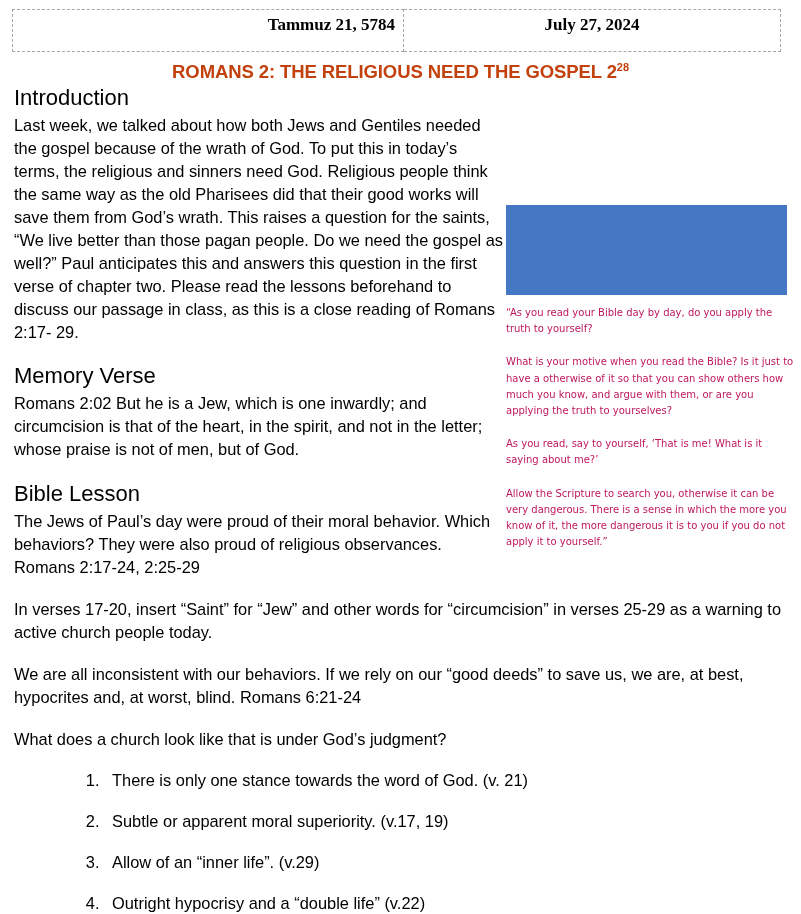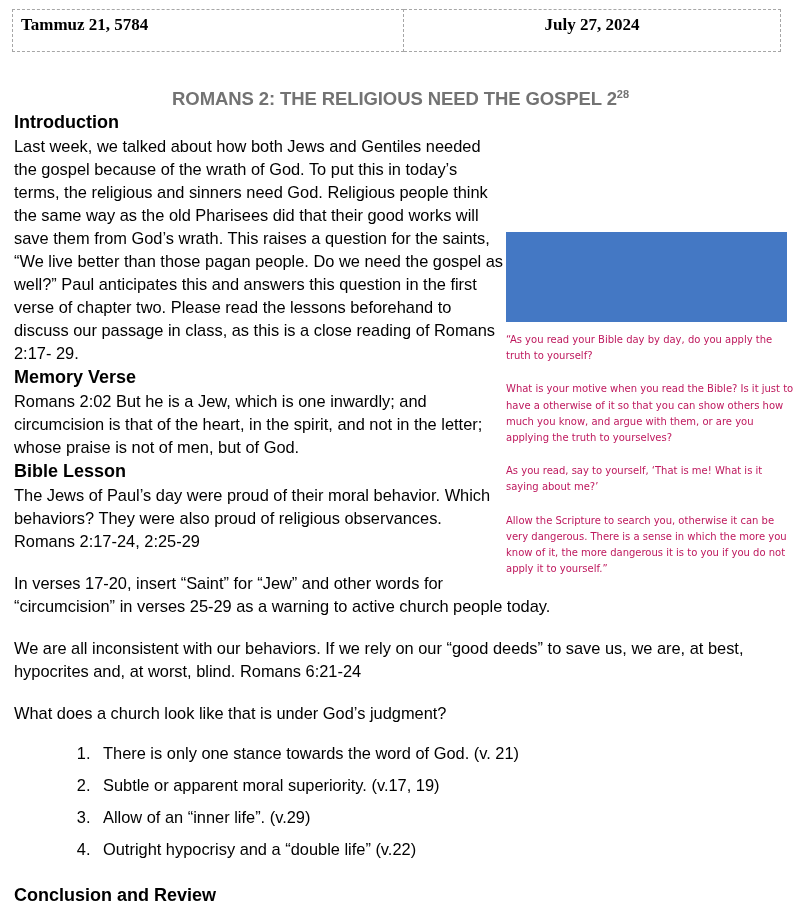--- a/index.html
+++ b/index.html
@@ -33,32 +33,32 @@
   .header-table td {
     border: 1px dashed #a6a6a6;
     height: 36px;
     vertical-align: top;
     padding: 5px 8px 0 8px;
     font-family: "Liberation Serif", serif;
     font-weight: bold;
     font-size: 17px;
     color: #000;
   }
-  .cell-hebrew-date { width: 374px; text-align: left; }
+  .cell-hebrew-date { width: 374px; text-align: right; }
   .cell-civil-date  { text-align: center; padding-right: 10px; }
 
   
   .doc-title {
-    margin: 36px 0 0 0;
+    margin: 9px 0 0 0;
     text-align: center;
     font-family: "Liberation Sans", sans-serif;
     font-weight: bold;
     font-size: 18.5px;
     letter-spacing: -0.1px;
-    color: #737373;
+    color: #c2410c;
   }
   .doc-title sup {
     font-size: 11px;
     vertical-align: super;
     line-height: 0;
   }
 
   
   .body-area {
     position: relative;
@@ -89,41 +89,41 @@
     font-family: "DejaVu Sans", sans-serif;
     font-size: 10px;
     line-height: 1.62;
     color: #be185d;
   }
   .sidebar-quote p { margin: 0 0 17px 0; }
   .sidebar-quote p:last-child { margin-bottom: 0; }
 
   h2.section-heading {
     margin: 0;
-    font-size: 18px;
-    font-weight: bold;
+    font-size: 22px;
+    font-weight: normal;
     line-height: 1.40;
   }
-  .section-heading.spaced { }
+  .section-heading.spaced { margin-top: 18px; }
 
   p.para {
     margin: 0;
     line-height: 1.40;
   }
   p.para.gap { margin-top: 19px; }
 
   
   ol.judgment-list {
     margin: 17px 0 0 0;
     padding-left: 72px;
     line-height: 1.40;
   }
   ol.judgment-list li {
     padding-left: 8px;
-    margin: 9px;
+    margin: 18px;
   }
 
   .conclusion-block { margin-top: 22px; }
 
   .clear { clear: both; }
 </style>
 </head>
 <body>
 
 <div class="page">

